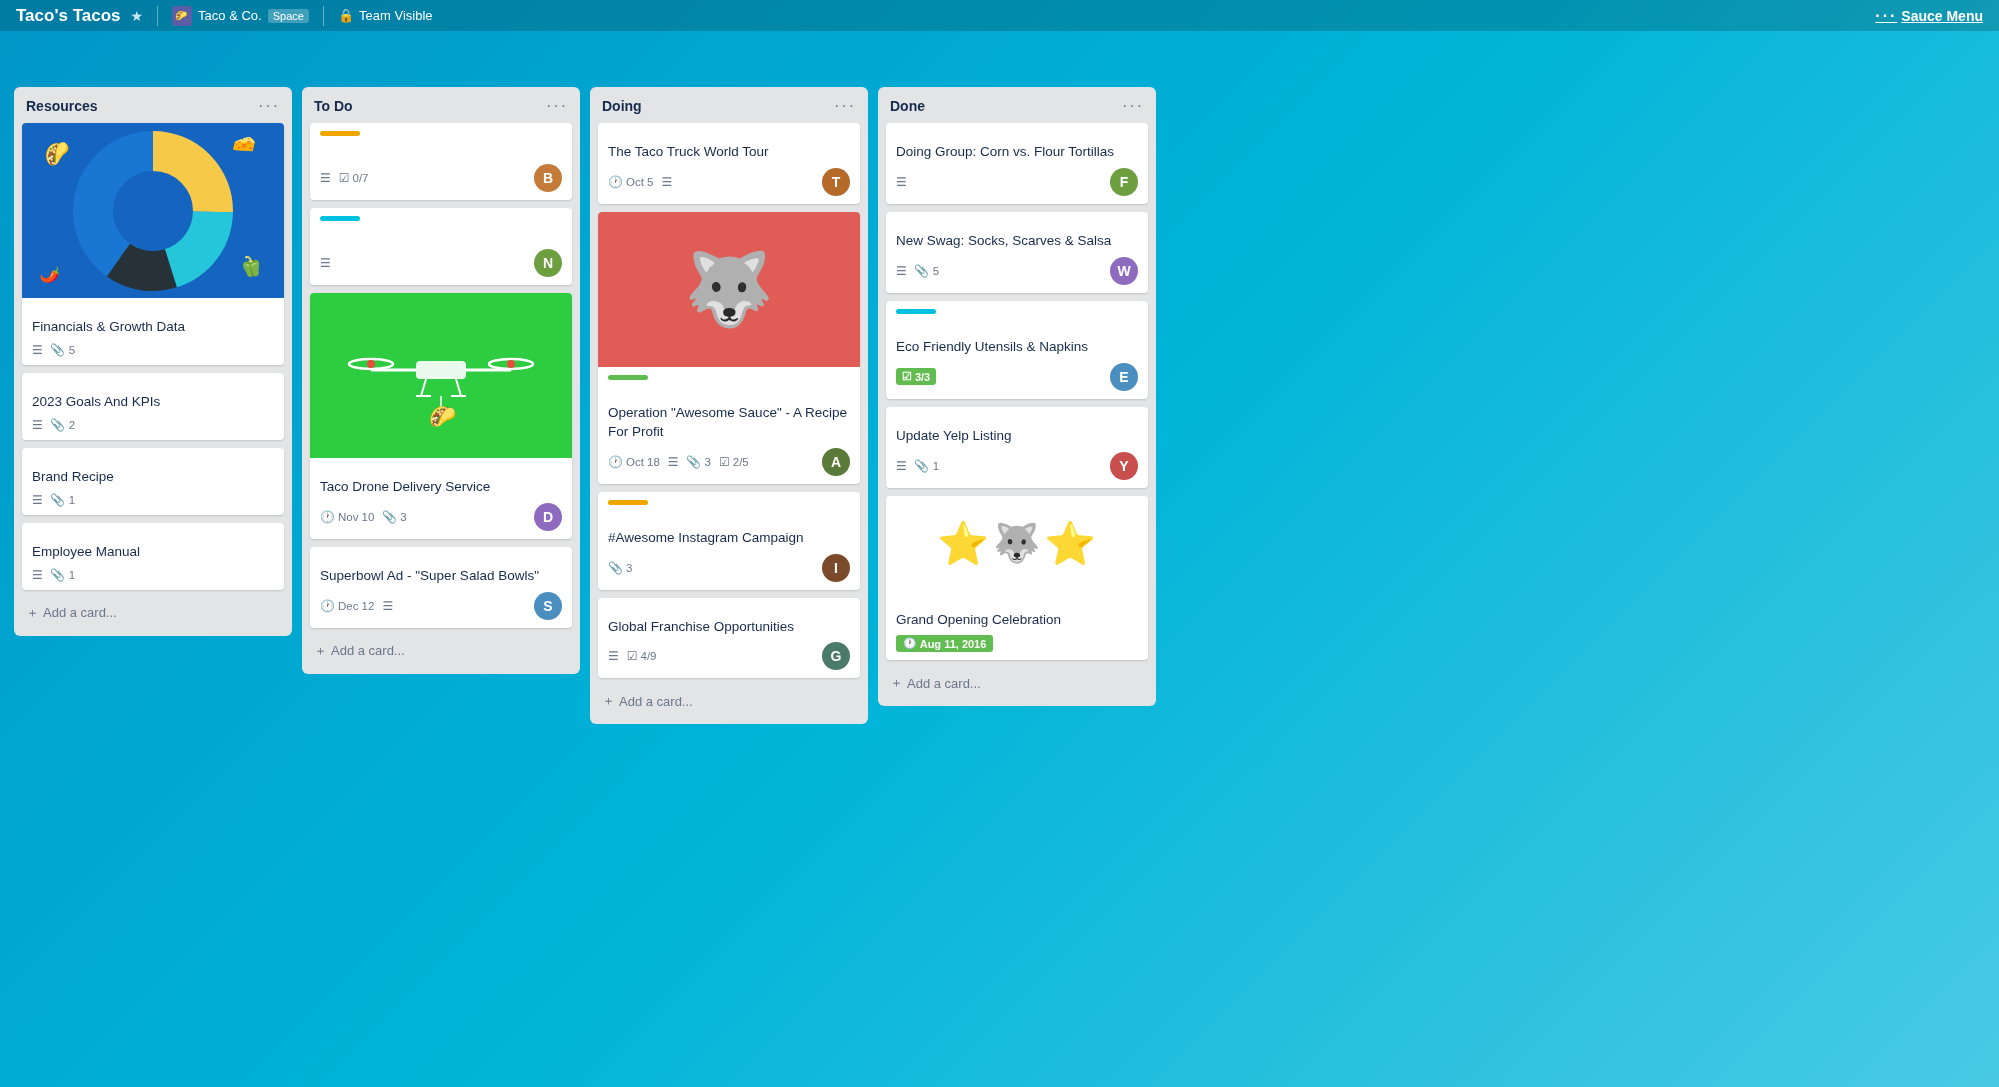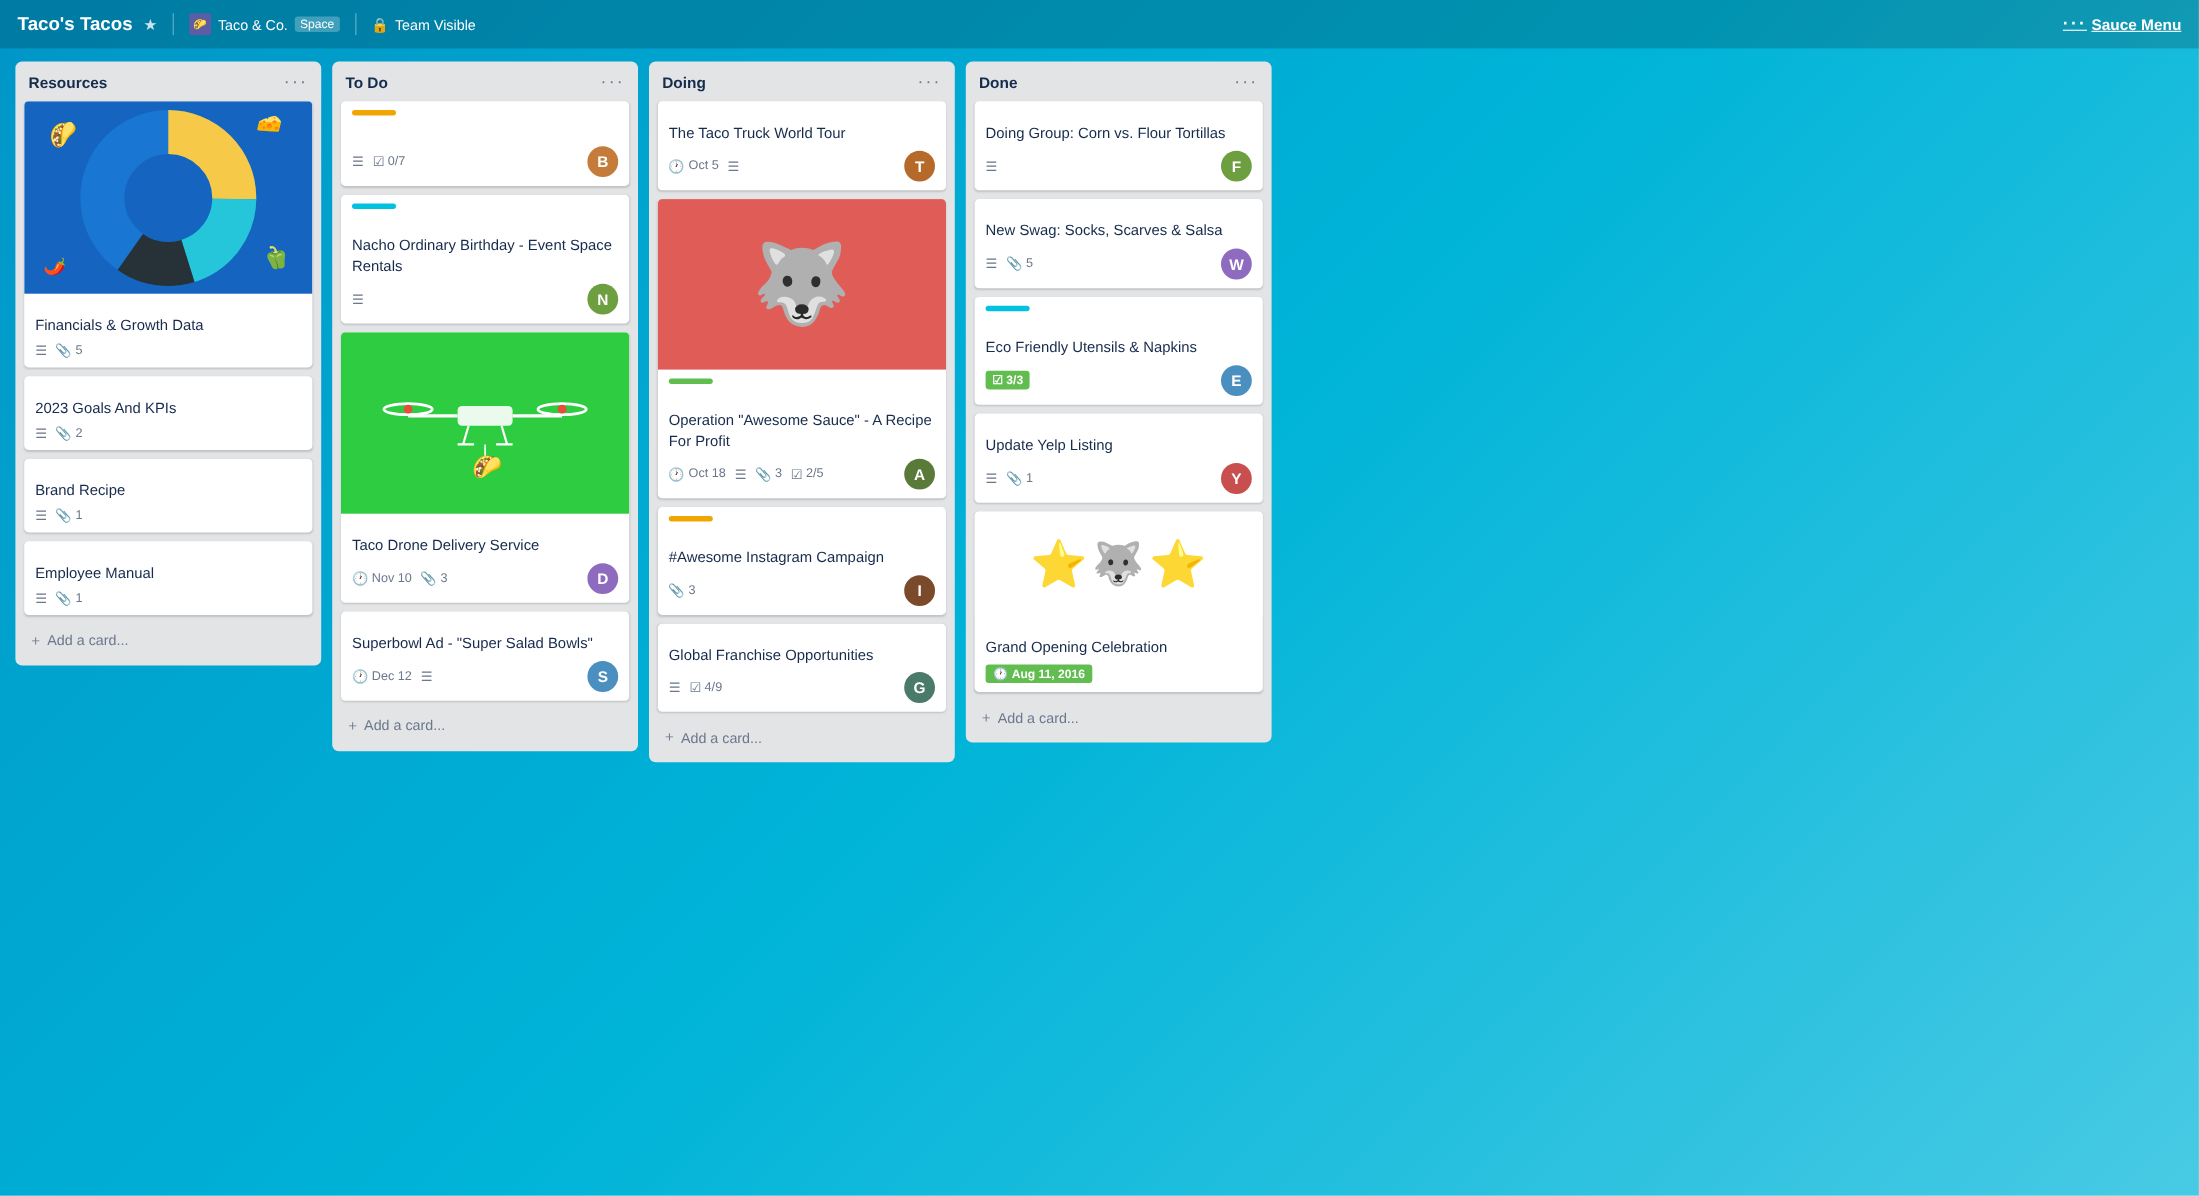--- a/index.html
+++ b/index.html
@@ -8,21 +8,21 @@
       background: linear-gradient(135deg, #0096c7 0%, #00b4d8 50%, #48cae4 100%);
       min-height: 100vh;
       overflow-x: auto;
     }
 
     
     .header {
       display: flex;
       align-items: center;
       padding: 0 16px;
-      height: 44px;
+      height: 31px;
       background: rgba(0,0,0,0.18);
       color: #fff;
       gap: 10px;
     }
     .header-title {
       font-size: 17px;
       font-weight: 700;
       color: #fff;
     }
     .header-star {
@@ -103,20 +103,21 @@
     
     .column {
       width: 278px;
       min-width: 278px;
       background: #e2e4e6;
       border-radius: 6px;
       padding: 10px 8px 8px;
       display: flex;
       flex-direction: column;
       gap: 0;
+      margin-top: 44px;
     }
     .column-header {
       display: flex;
       align-items: center;
       justify-content: space-between;
       padding: 0 4px 8px;
     }
     .column-title {
       font-weight: 700;
       font-size: 14px;
@@ -400,21 +401,20 @@
             <span class="card-meta-item"><span class="card-meta-icon">☑</span> 0/7</span>
           </div>
           <div class="avatar av1">B</div>
         </div>
       </div>
     </div>
 
     <div class="card">
       <div class="card-label-bar" style="background:#00c2e0;"></div>
       <div class="card-body">
-        <div class="card-title">Nacho Ordinary Birthday - Event Space Rentals</div>
         <div class="card-row">
           <div class="card-meta-left">
             <span class="card-meta-item">
                 <span class="card-meta-icon">☰</span>
               </span>
           </div>
           <div class="avatar av2">N</div>
         </div>
       </div>
     </div>

